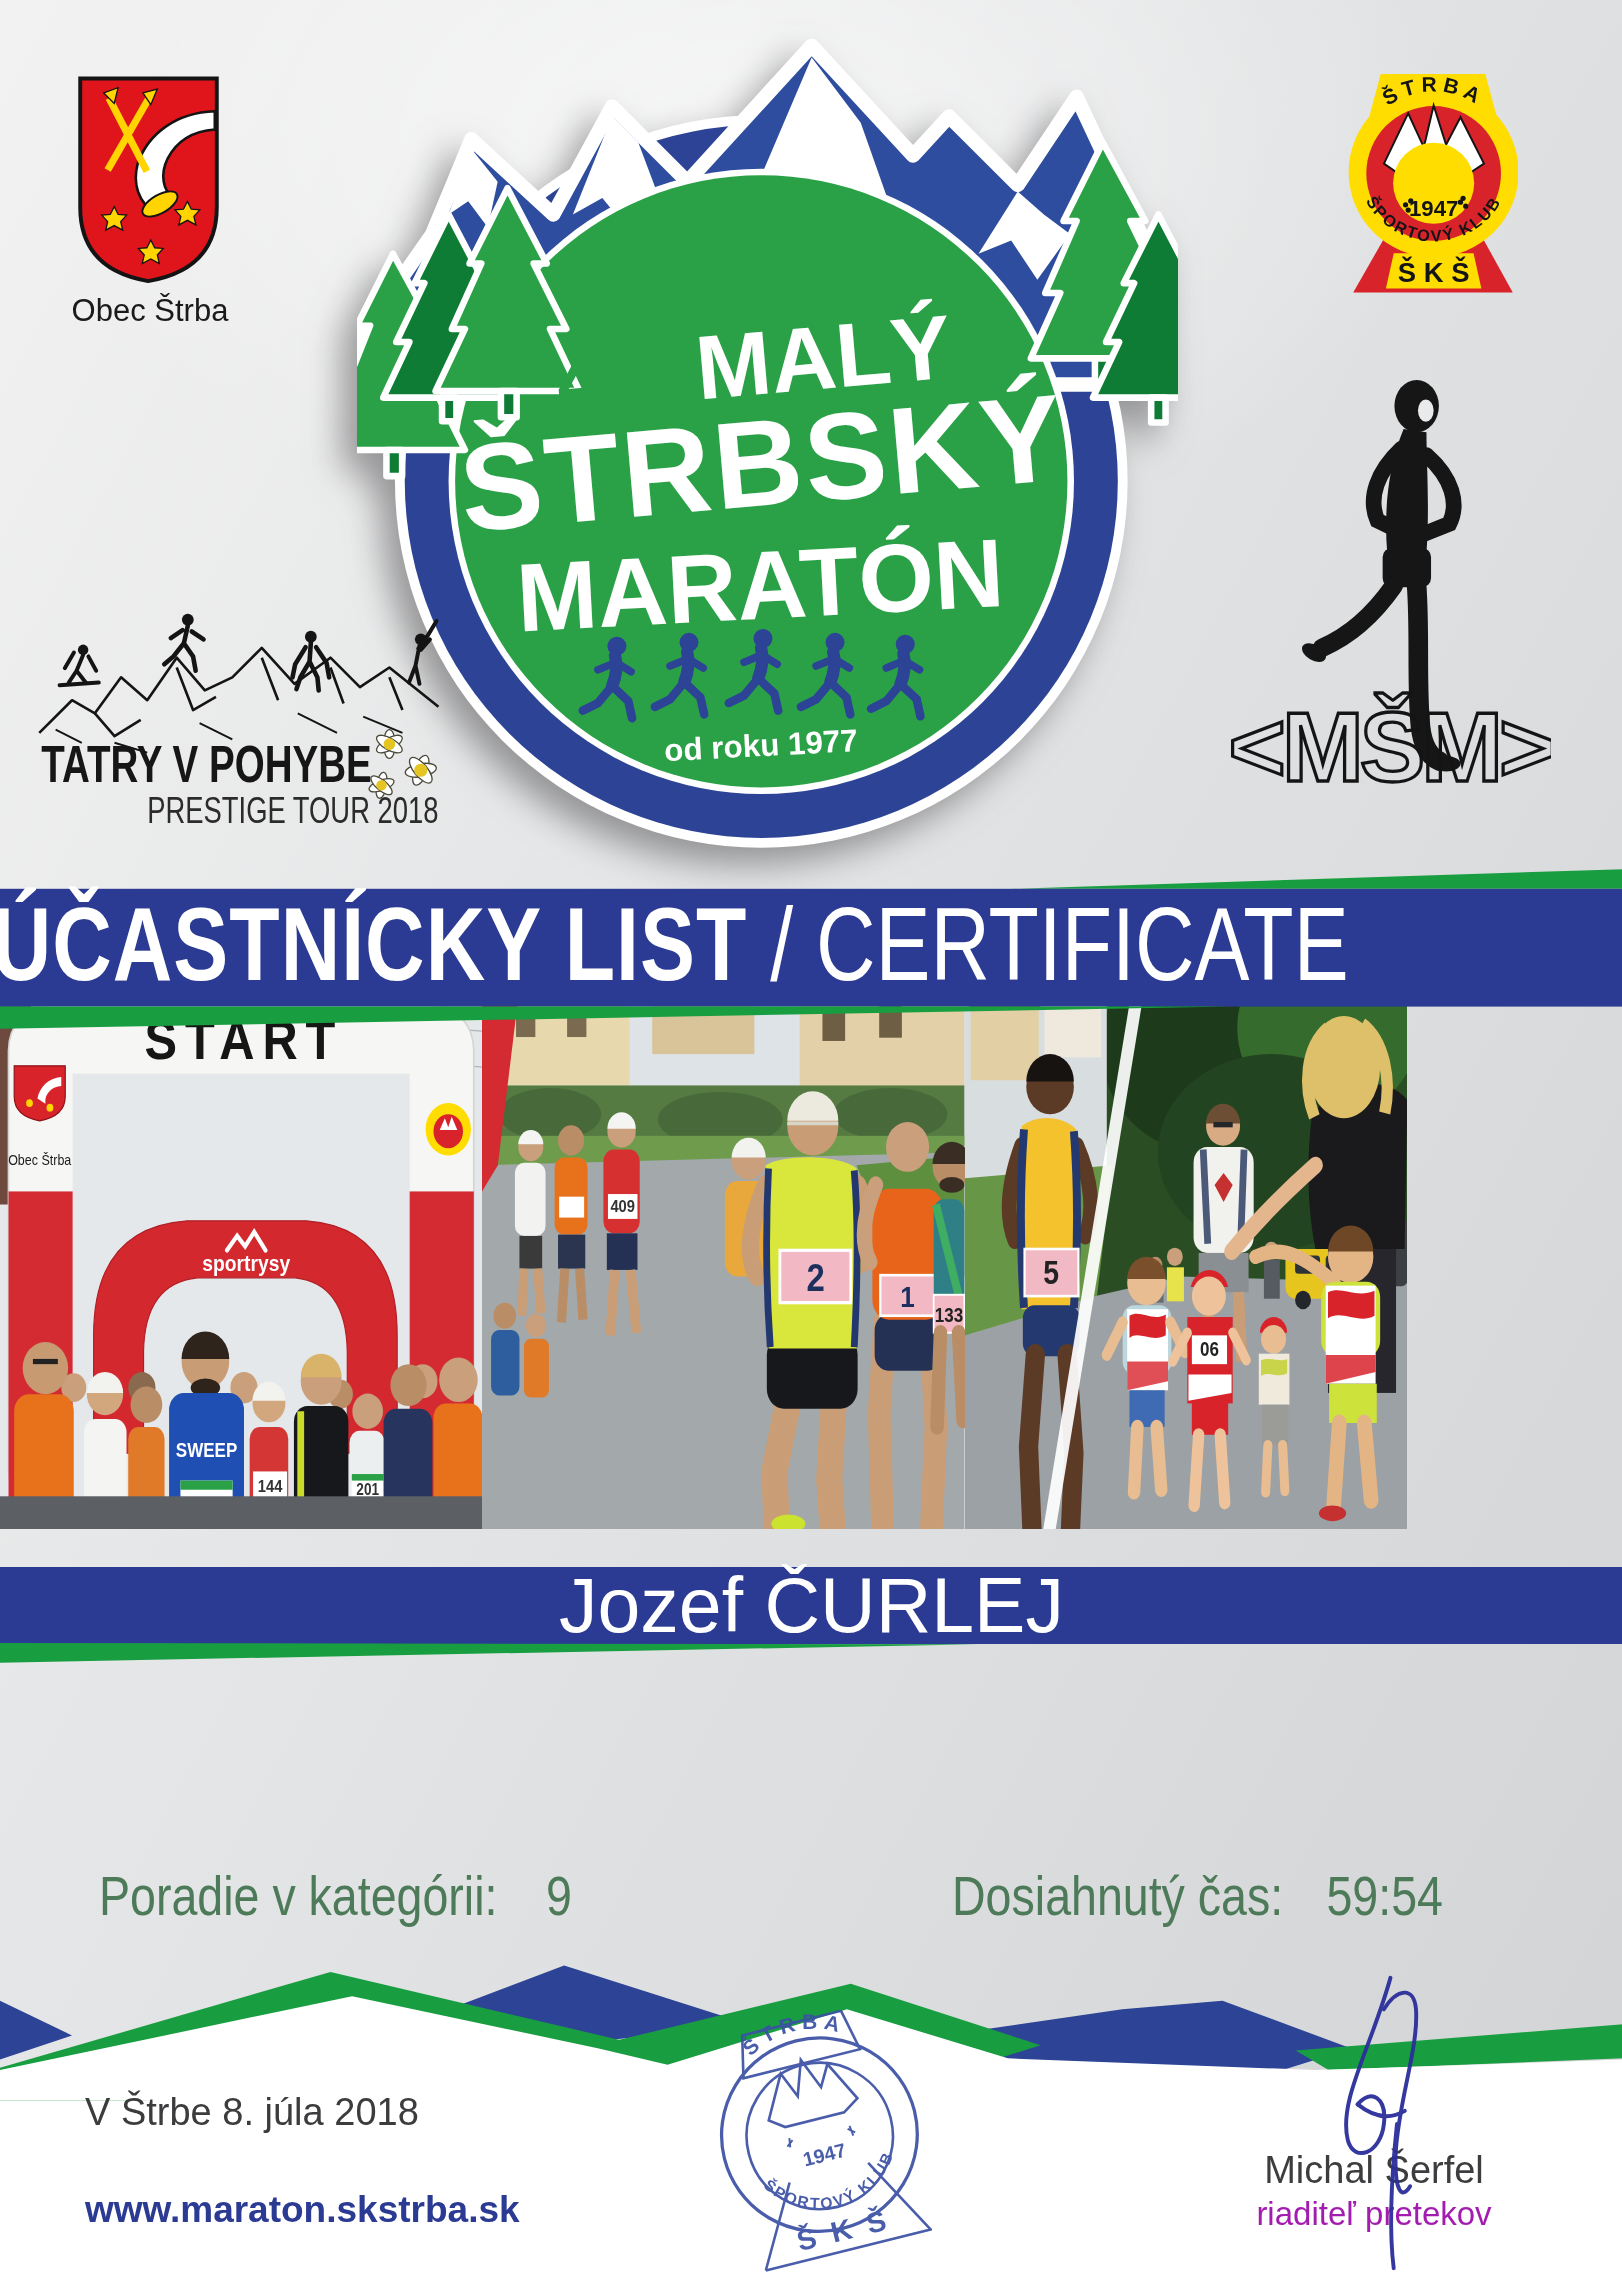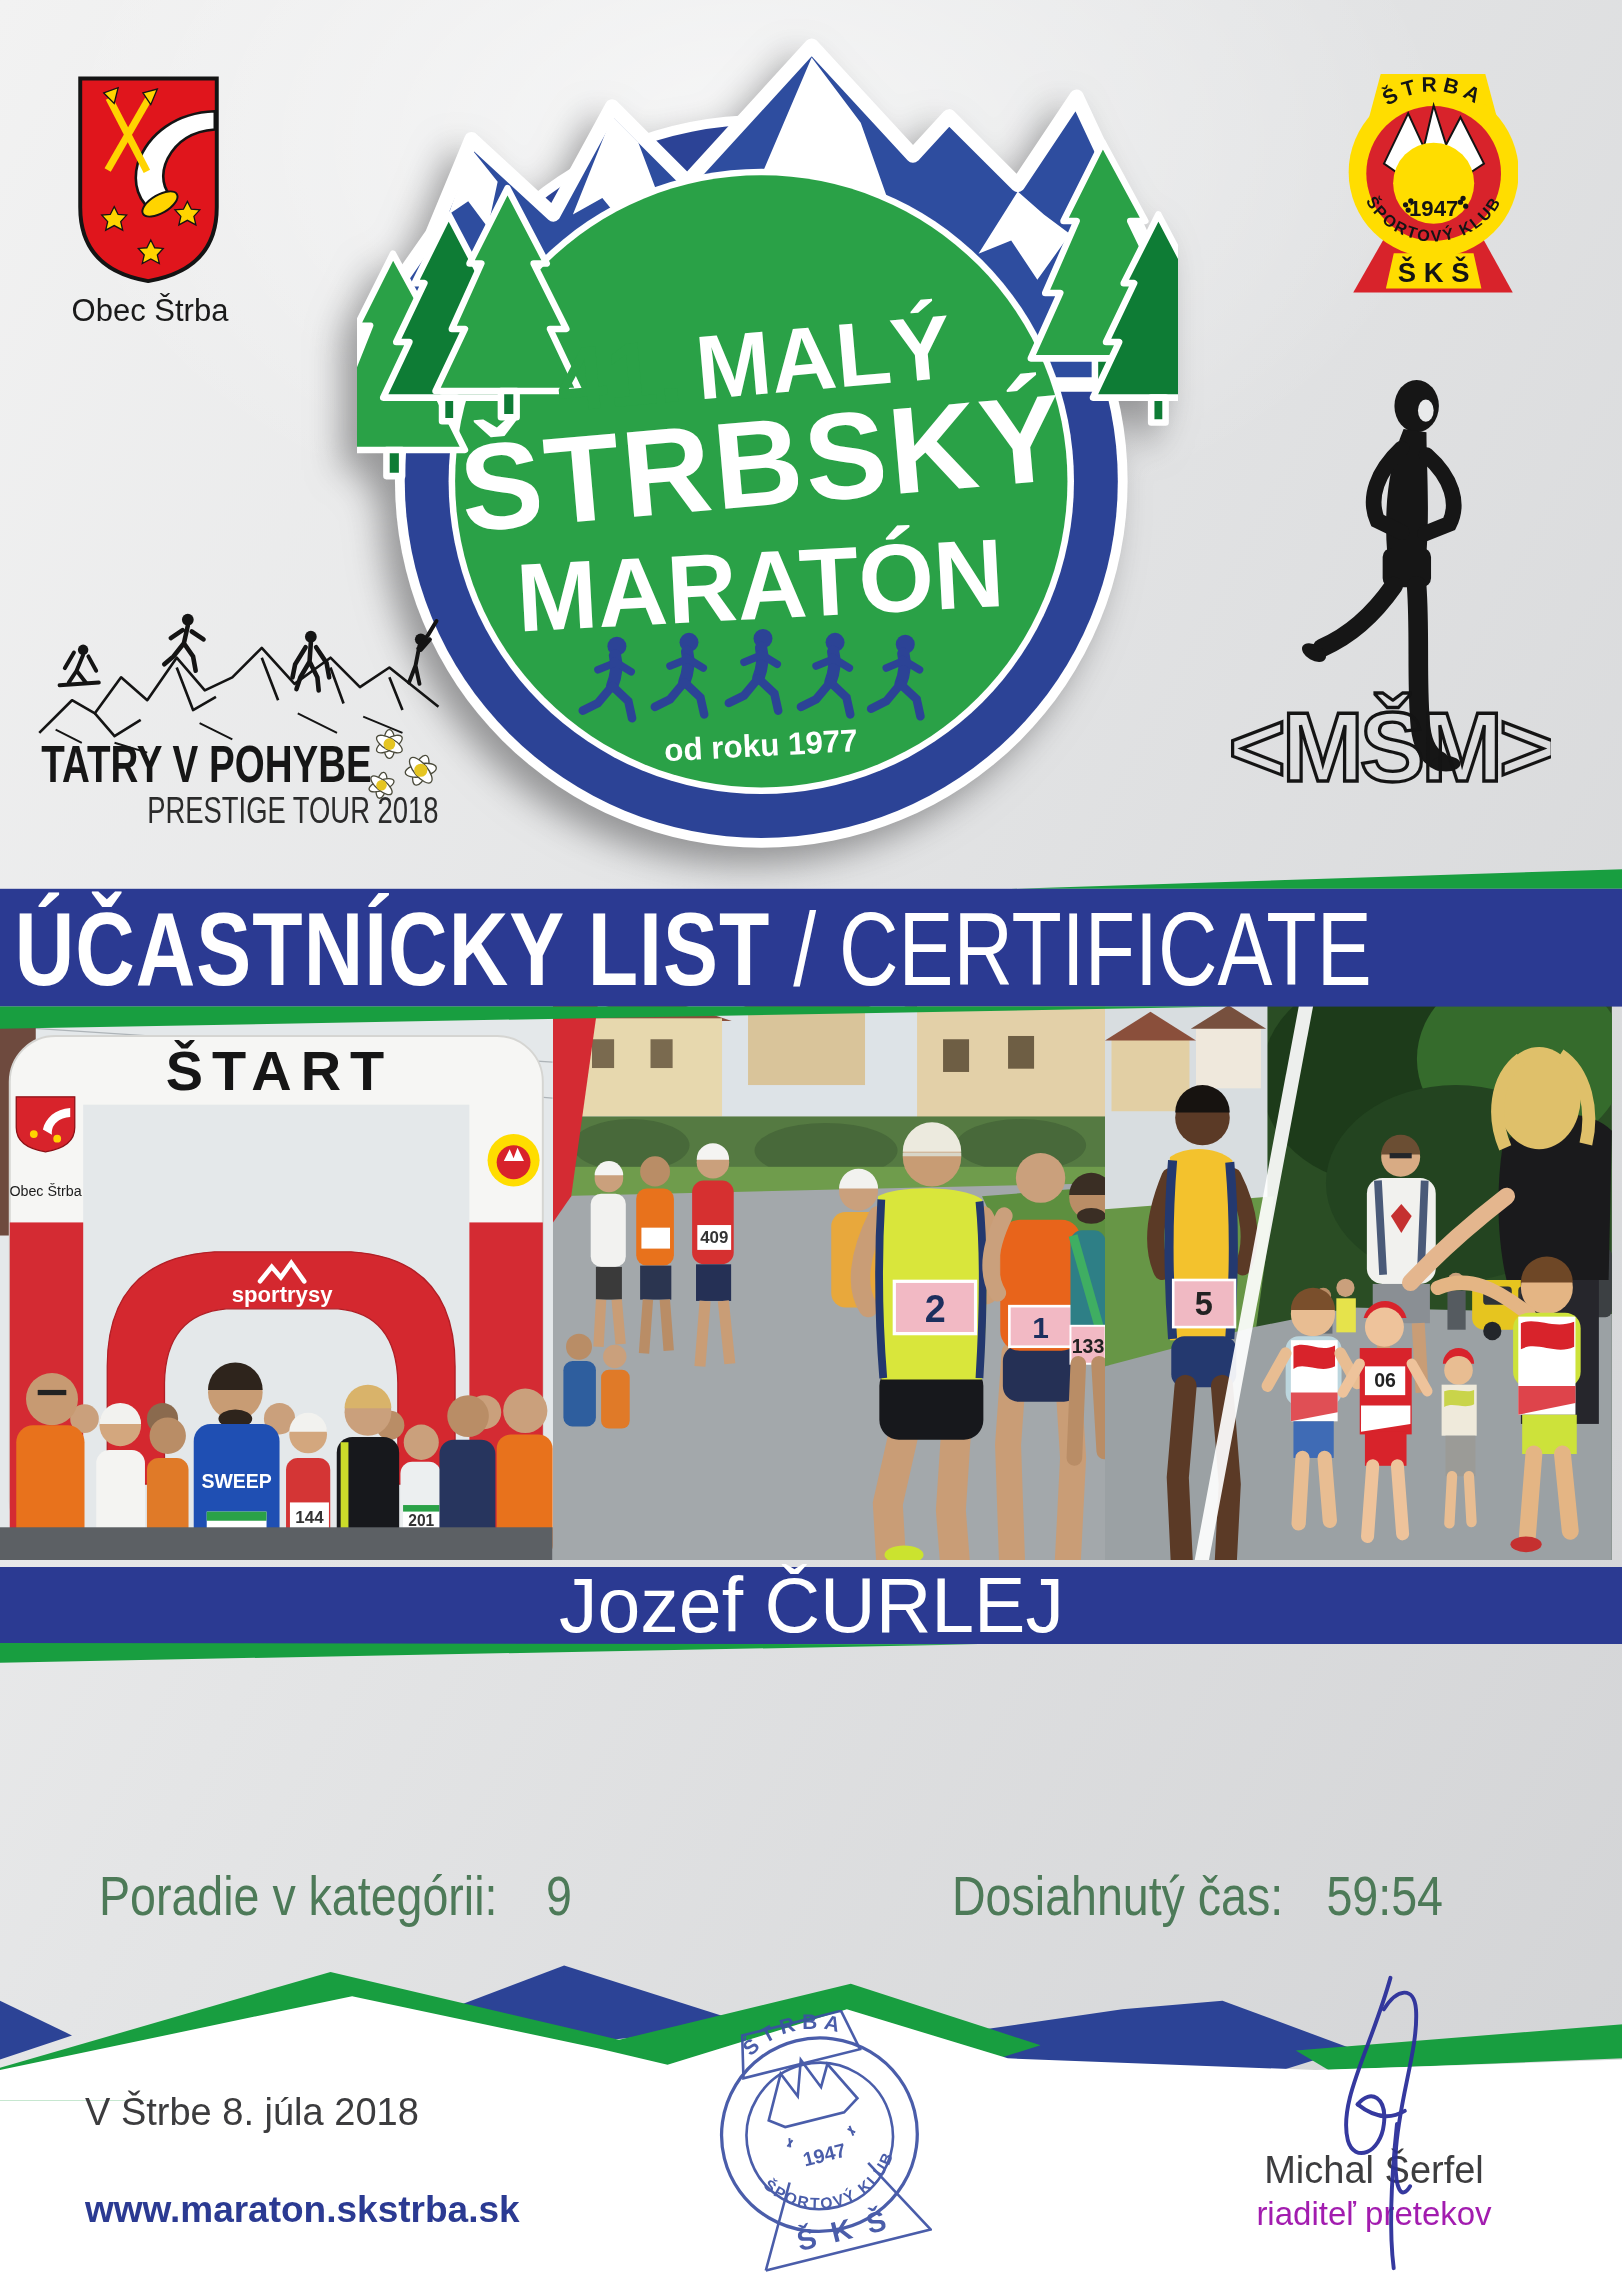--- a/index.html
+++ b/index.html
@@ -5,25 +5,25 @@
   html,body{margin:0;padding:0;}
   body{width:1623px;height:2295px;font-family:"Liberation Sans",sans-serif;position:relative;
        background:linear-gradient(118deg,#f2f2f2 0%,#e4e5e6 40%,#d2d3d5 100%);overflow:hidden;}
   .abs{position:absolute;}
   .bg-light{left:0;top:0;width:1623px;height:1570px;
     background:radial-gradient(ellipse 982px 589px at 46% 9%,rgba(255,255,255,.6),rgba(255,255,255,0) 72%);}
   .white-bottom{left:0;top:2094px;width:1623px;height:202px;background:#ffffff;}
   svg text{font-family:"Liberation Sans",sans-serif;}
   .obec-label{left:39px;top:293px;width:222px;text-align:center;font-size:31px;color:#1a1a1a;}
   .logo-main{left:357px;top:18.3px;filter:drop-shadow(-14.4px 17px 17px rgba(80,80,82,.55));}
-  .title-band-text{left:0;top:891px;width:1340px;height:113px;display:flex;align-items:flex-start;justify-content:center;color:#fff;padding-left:23px;}
+  .title-band-text{left:0;top:891px;width:1340px;height:113px;display:flex;align-items:flex-end;justify-content:center;color:#fff;}
   .title-inner{display:inline-block;transform:scaleX(.8);white-space:nowrap;font-size:103px;}
   .title-inner .b{font-weight:700;letter-spacing:1.3px;}
   .title-inner .n{font-weight:400;}
-  .photo-strip{left:0;top:1000px;width:1612px;height:560px;display:flex;}
+  .photo-strip{left:0;top:969px;width:1407px;height:560px;display:flex;}
   .name-band{left:0;top:1567px;width:1623px;height:77px;background:#2b3a92;display:flex;align-items:center;justify-content:center;
              color:#fff;font-size:77px;font-weight:400;white-space:nowrap;}
   .ach{left:0;top:1679px;width:1623px;text-align:center;color:#0c0c0c;}
   .ach .l{display:inline-block;transform:scaleX(.87);font-size:46px;line-height:58px;white-space:nowrap;}
   .stats{color:#4d7a58;font-size:55px;white-space:nowrap;text-decoration:underline;}
   .stats span{display:inline-block;transform:scaleX(.92);transform-origin:left center;}
   .date-line{left:85px;top:2091px;font-size:38px;color:#3c3c3e;}
   .url-line{left:85px;top:2189px;font-size:37px;font-weight:700;color:#2b3a92;}
   .sig-name{left:1230px;top:2149px;width:288px;text-align:center;font-size:38px;color:#3d3d3f;}
   .sig-role{left:1230px;top:2195px;width:288px;text-align:center;font-size:33px;color:#a21caf;}

